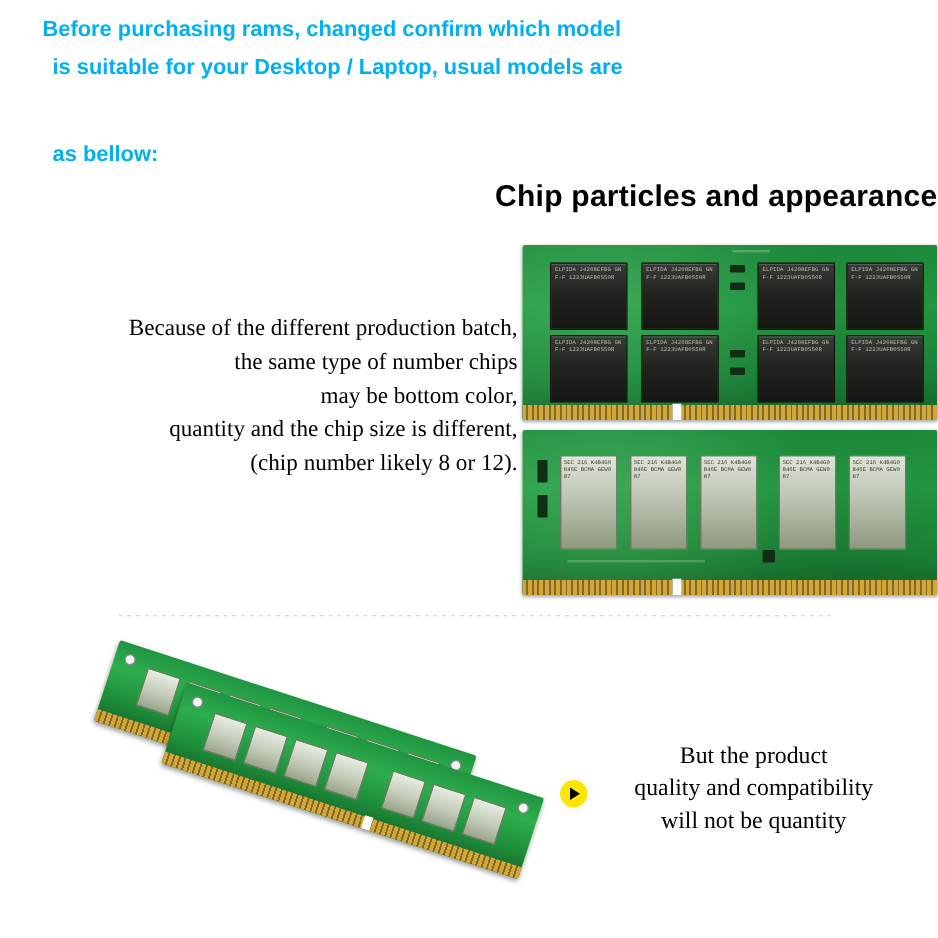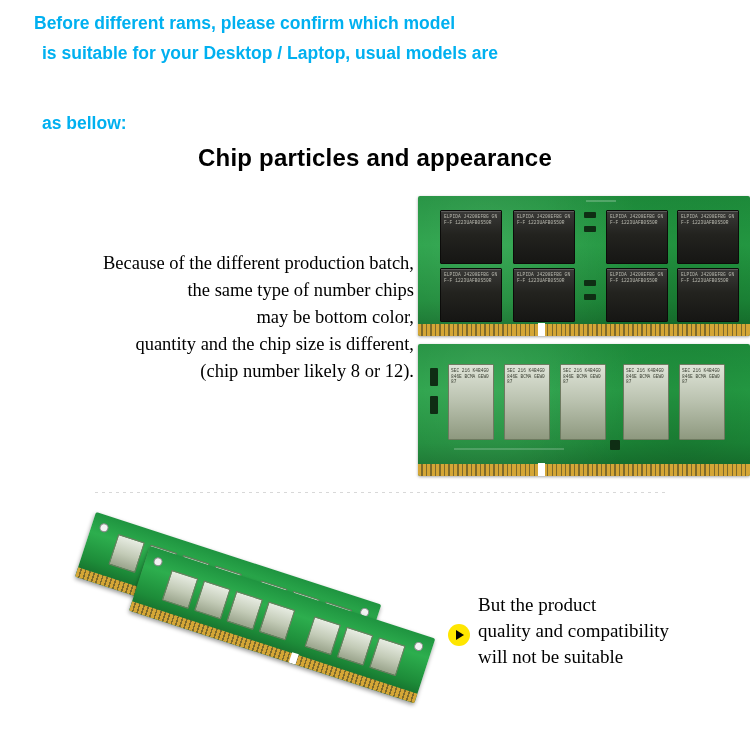--- a/index.html
+++ b/index.html
@@ -33,21 +33,21 @@
   }
   .header-line.l2 { padding-left: 8px; }
   .header-line.l3 { padding-left: 8px; margin-top: 40px; }
 
   
   .section-title {
     position: absolute;
     left: 0;
     top: 144px;
     width: 750px;
-    text-align: center;
+    text-align: right;
     font-size: 24px;
     font-weight: bold;
     color: #000;
     letter-spacing: 0.2px;
   }
 
   
   .left-para {
     position: absolute;
     left: 14px;
@@ -174,20 +174,21 @@
     background: #f2f2f2;
     border: 1px solid #8a8a8a;
   }
 
   
   .callout {
     position: absolute;
     right: 22px;
     top: 592px;
     width: 250px;
+    text-align: center;
     font-size: 19px;
     line-height: 26px;
     color: #000;
     font-family: "Liberation Serif", serif;
     font-weight: 500;
   }
   .play-icon {
     position: absolute;
     left: 448px;
     top: 624px;
@@ -205,21 +206,21 @@
     border-left: 8px solid #000;
     border-top: 5px solid transparent;
     border-bottom: 5px solid transparent;
     margin-left: 2px;
   }
 </style>
 </head>
 <body>
 
 <div class="header">
-  <div class="header-line l1">Before different rams, please confirm which model</div>
+  <div class="header-line l1">Before purchasing rams, changed confirm which model</div>
   <div class="header-line l2">is suitable for your Desktop / Laptop, usual models are</div>
   <div class="header-line l3">as bellow:</div>
 </div>
 
 <div class="section-title">Chip particles and appearance</div>
 
 <div class="left-para">
   <div>Because of the different production batch,</div>
   <div>the same type of number chips</div>
   <div>may be bottom color,</div>
@@ -364,14 +365,14 @@
   <div class="fingers" style="height:10px;"></div>
   <div class="notch" style="left:168px; height:11px;"></div>
 </div>
 
 <div class="play-icon">
   <div class="tri"></div>
 </div>
 <div class="callout">
   <div>But the product</div>
   <div>quality and compatibility</div>
-  <div>will not be suitable</div>
+  <div>will not be quantity</div>
 </div>
 
 </body></html>

